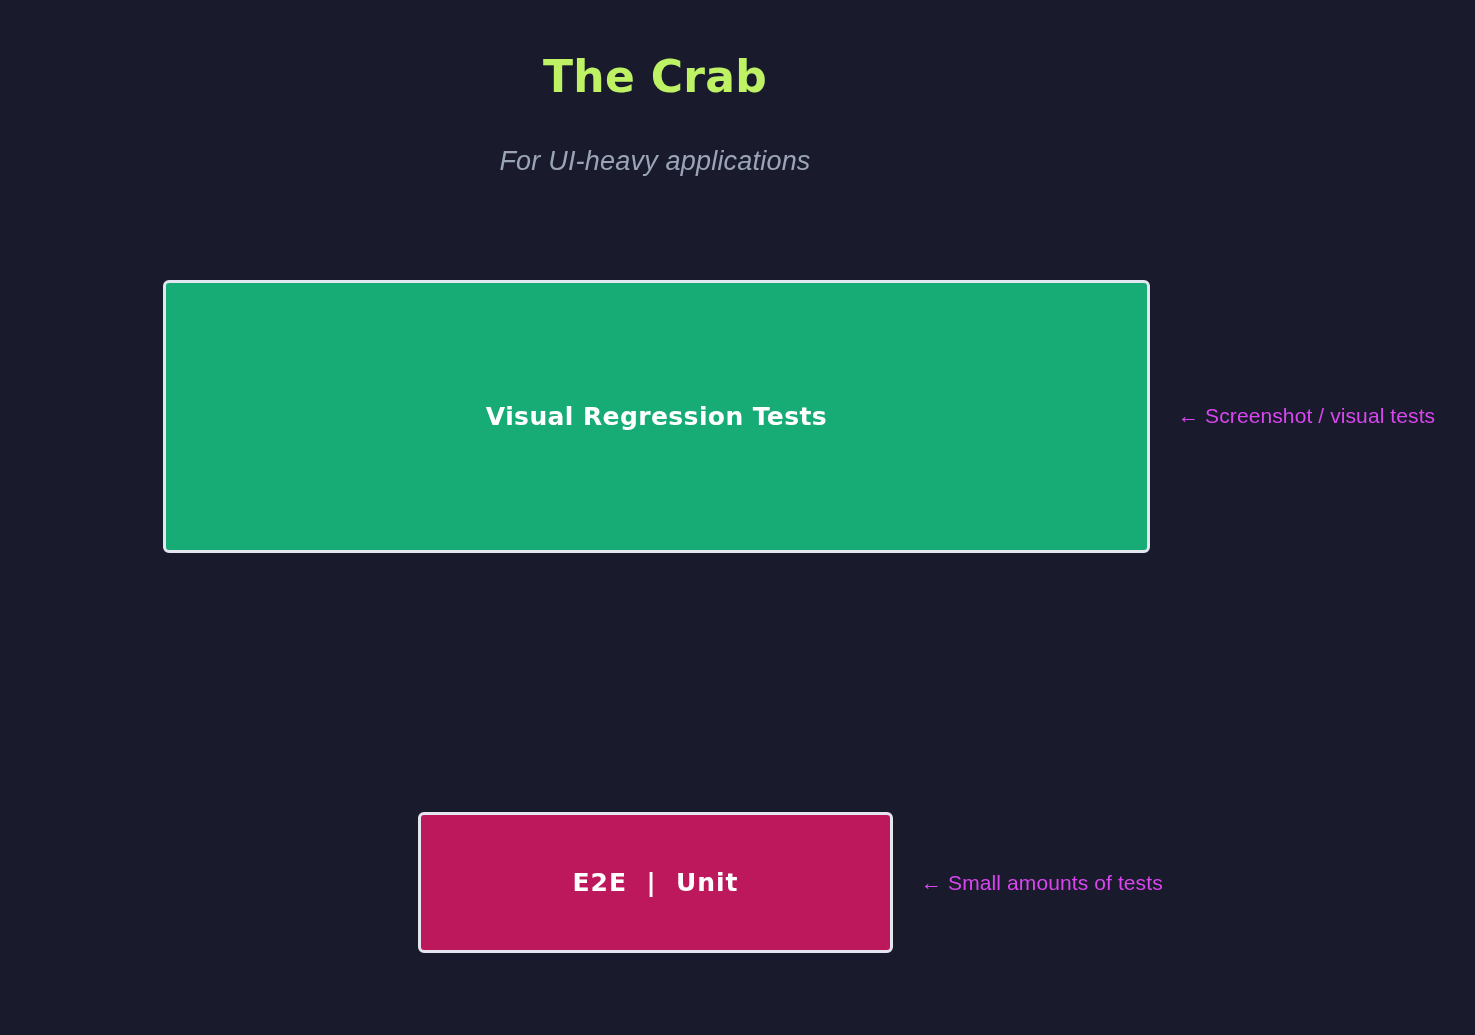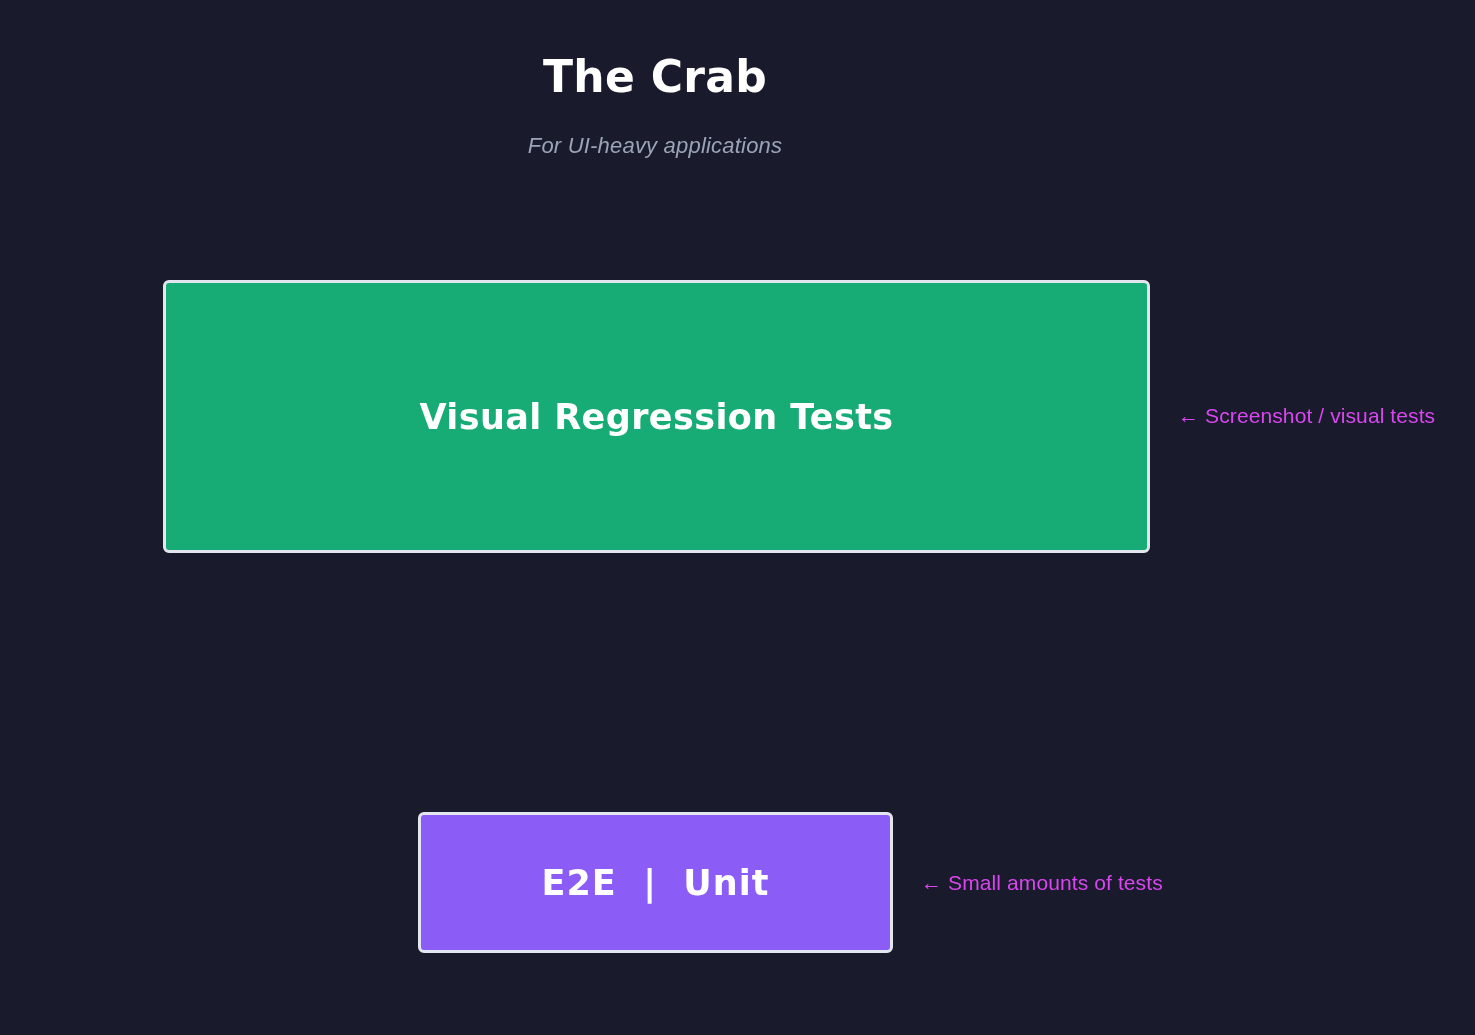--- a/index.html
+++ b/index.html
@@ -27,31 +27,31 @@
     top: 0;
     left: 0;
     width: 1310px;
     text-align: center;
     padding-top: 52px;
   }
   .title {
     font-family: "DejaVu Sans", sans-serif;
     font-size: 44px;
     font-weight: bold;
-    color: #ffffff;
+    color: #bef264;
     letter-spacing: 0.3px;
     line-height: 1.15;
     margin: 0;
   }
   .subtitle {
     font-family: "Liberation Sans", sans-serif;
-    font-size: 22px;
+    font-size: 27px;
     font-style: italic;
     color: #9ba4b6;
-    margin: 4px;
+    margin: 17px;
     padding-top: 26px;
     letter-spacing: 0.2px;
   }
 
   
   .pyramid {
     position: absolute;
     top: 0;
     left: 0;
     width: 1475px;
@@ -65,21 +65,21 @@
     border-radius: 6px;
     display: flex;
     align-items: center;
     justify-content: center;
   }
 
   .tier-label {
     font-family: "DejaVu Sans", sans-serif;
     font-weight: bold;
     color: #ffffff;
-    font-size: 35px;
+    font-size: 25px;
     letter-spacing: 0.4px;
     text-align: center;
     white-space: pre;
   }
 
   .tier-visual {
     left: 163px;
     top: 280px;
     width: 987px;
     height: 273px;
@@ -92,21 +92,21 @@
     width: 834px;
     height: 230px;
     background: #d9932a;
   }
 
   .tier-base {
     left: 418px;
     top: 812px;
     width: 475px;
     height: 141px;
-    background: #8b5cf6;
+    background: #be185d;
   }
 
   .tier-base .tier-label {
     letter-spacing: 1px;
   }
 
   
   .annotation {
     position: absolute;
     font-family: "Liberation Sans", sans-serif;

